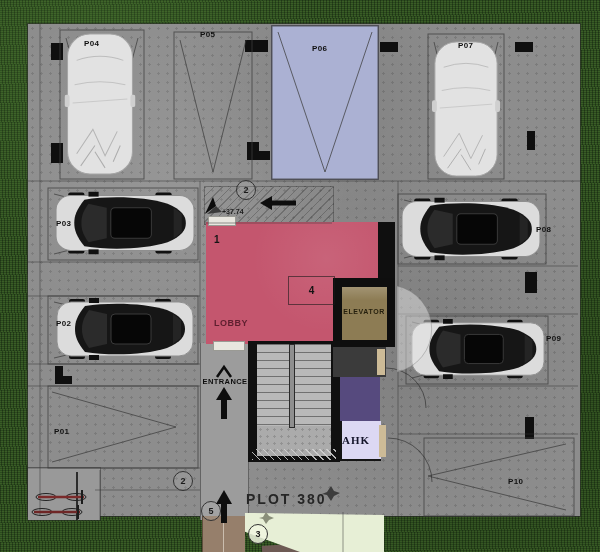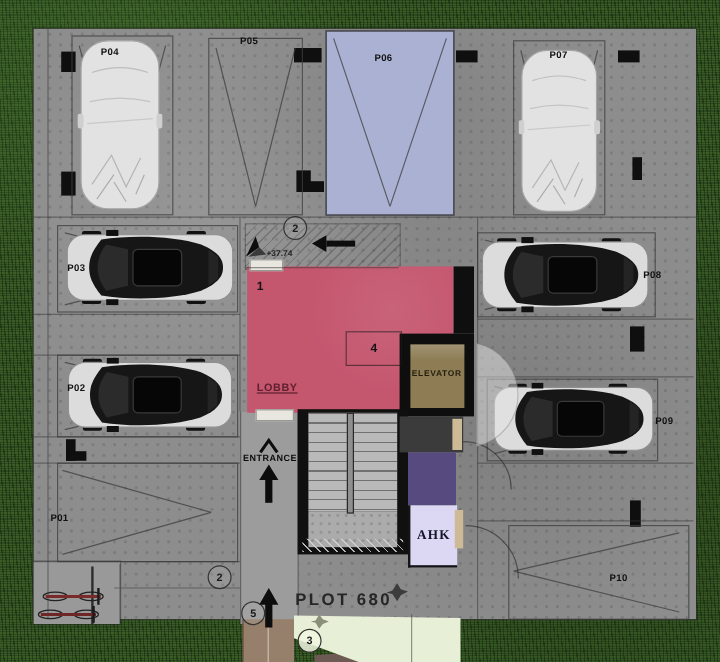--- a/index.html
+++ b/index.html
@@ -44,30 +44,30 @@
   .stairs-treads{left:257px;top:344px;width:74px;height:82px;background:#b9b9b9;
         background-image:repeating-linear-gradient(180deg, rgba(40,40,40,.5) 0 1px, transparent 1px 8px);}
   .stairs-landing{left:257px;top:426px;width:74px;height:30px;background:#ababab;
         background-image:radial-gradient(rgba(0,0,0,.15) 1px, transparent 1.3px);background-size:7px 7px;}
   .stairs-divider{left:289px;top:344px;width:6px;height:84px;background:#8f8f8f;border:1px solid #2a2a2a;box-sizing:border-box;}
   .stairs-hatch{left:252px;top:449px;width:84px;height:11px;
         background:repeating-linear-gradient(45deg, rgba(210,210,210,.85) 0 1px, transparent 1px 5px);}
   .dark-zone{left:333px;top:347px;width:53px;height:30px;background:#3b3b3b;}
   .beige-door{background:#cdbb97;}
   .room-purple{left:340px;top:377px;width:40px;height:44px;background:#564a7e;border-bottom:2px solid #141414;}
-  .room-ahk{left:340px;top:421px;width:41px;height:52px;background:#dcd8f3;
+  .room-ahk{left:340px;top:421px;width:41px;height:40px;background:#dcd8f3;
             border-left:2px solid #141414;border-bottom:2px solid #141414;box-sizing:border-box;
-            display:flex;align-items:center;justify-content:center;}
+            display:flex;align-items:center;}
   .stop{background:#0f0f0f;}
   .lbl{color:#101010;font-weight:bold;font-size:8px;letter-spacing:.3px;z-index:40;white-space:nowrap;}
   .circle-marker{width:18px;height:18px;border:1px solid #333;border-radius:50%;
                  display:flex;align-items:center;justify-content:center;
                  font-size:9px;font-weight:bold;color:#1a1a1a;z-index:40;background:rgba(200,200,200,.15);}
   .num{font-size:10px;font-weight:bold;color:#141414;z-index:40;}
-  .txt-lobby{color:#5e1f2f;font-weight:bold;font-size:9px;letter-spacing:.5px;z-index:40;text-decoration:underline;}
+  .txt-lobby{color:#5e1f2f;font-weight:bold;font-size:9px;letter-spacing:.5px;z-index:40;}
   .txt-elev{color:#241f0d;font-weight:bold;font-size:7px;letter-spacing:.6px;z-index:40;}
   .txt-ahk{color:#14142a;font-weight:bold;font-size:11px;font-family:"Liberation Serif",serif;letter-spacing:1px;}
   .txt-entrance{color:#0d0d0d;font-weight:bold;font-size:7.5px;letter-spacing:.4px;z-index:40;}
   .txt-plot{color:#262626;font-weight:bold;font-size:14px;letter-spacing:2px;z-index:40;}
   .txt-elevation{color:#1f1f1f;font-size:7px;font-weight:bold;z-index:40;}
   .box4{left:288px;top:276px;width:45px;height:27px;border:1px solid rgba(25,25,25,.6);
         display:flex;align-items:center;justify-content:center;z-index:35;}
   svg.layer{position:absolute;left:0;top:0;z-index:20;}
   svg.layer.over{z-index:45;}
   .car{z-index:25;}
@@ -244,33 +244,33 @@
       <line x1="78" y1="505" x2="78" y2="519" stroke="#1c1c1c" stroke-width="2"></line>
     </g>
   </svg>
 
   <div class="abs lbl" style="left:84px;top:39px">P04</div>
   <div class="abs lbl" style="left:200px;top:30px">P05</div>
   <div class="abs lbl" style="left:312px;top:44px">P06</div>
   <div class="abs lbl" style="left:458px;top:41px">P07</div>
   <div class="abs lbl" style="left:56px;top:219px">P03</div>
   <div class="abs lbl" style="left:56px;top:319px">P02</div>
-  <div class="abs lbl" style="left:42px;top:427px">P01</div>
+  <div class="abs lbl" style="left:54px;top:427px">P01</div>
   <div class="abs lbl" style="left:536px;top:225px">P08</div>
-  <div class="abs lbl" style="left:546px;top:346px">P09</div>
+  <div class="abs lbl" style="left:546px;top:334px">P09</div>
   <div class="abs lbl" style="left:508px;top:477px">P10</div>
 
   <div class="abs num" style="left:214px;top:234px">1</div>
   <div class="abs box4">
     <span class="num">4</span>
   </div>
   <div class="abs circle-marker" style="left:236px;top:180px">2</div>
   <div class="abs circle-marker" style="left:173px;top:471px">2</div>
   <div class="abs circle-marker" style="left:201px;top:501px">5</div>
   <div class="abs circle-marker" style="left:248px;top:524px;background:rgba(240,246,225,.85)">3</div>
 
   <div class="abs txt-elevation" style="left:222px;top:208px">+37.74</div>
   <div class="abs txt-lobby" style="left:214px;top:318px">LOBBY</div>
   <div class="abs txt-elev" style="left:336px;top:308px;width:56px;text-align:center">ELEVATOR</div>
   <div class="abs txt-entrance" style="left:200px;top:377px;width:50px;text-align:center">ENTRANCE</div>
-  <div class="abs txt-plot" style="left:246px;top:491px">PLOT 680</div>
+  <div class="abs txt-plot" style="left:246px;top:491px">PLOT 380</div>
 
 </div>
 
 </body></html>

